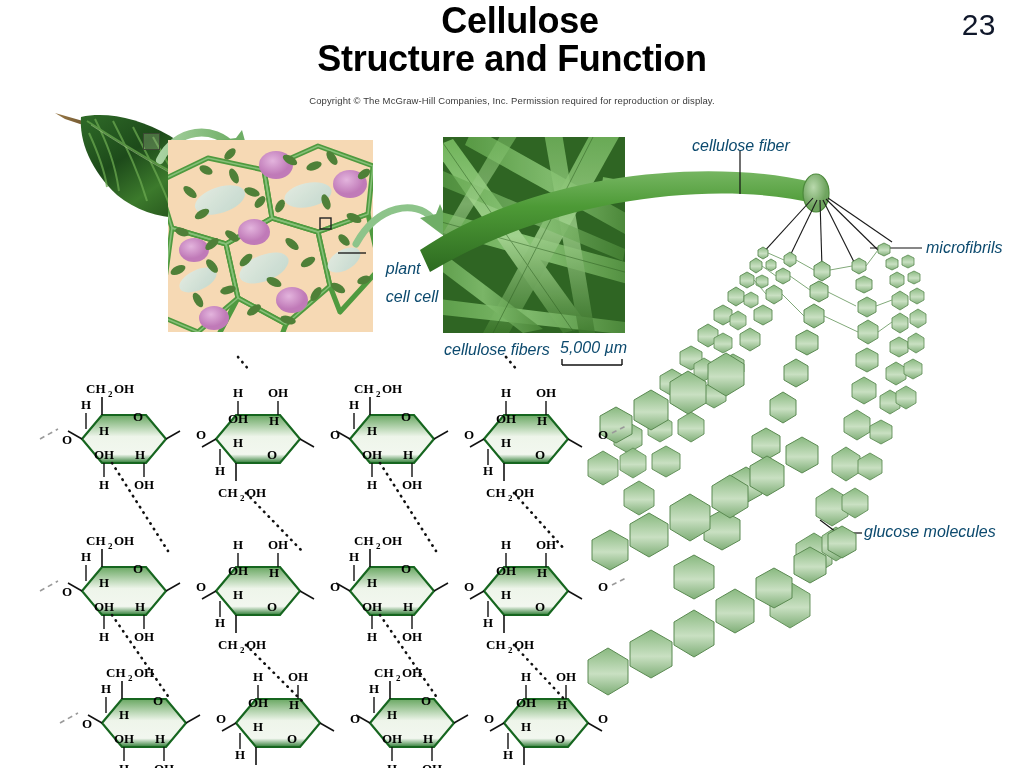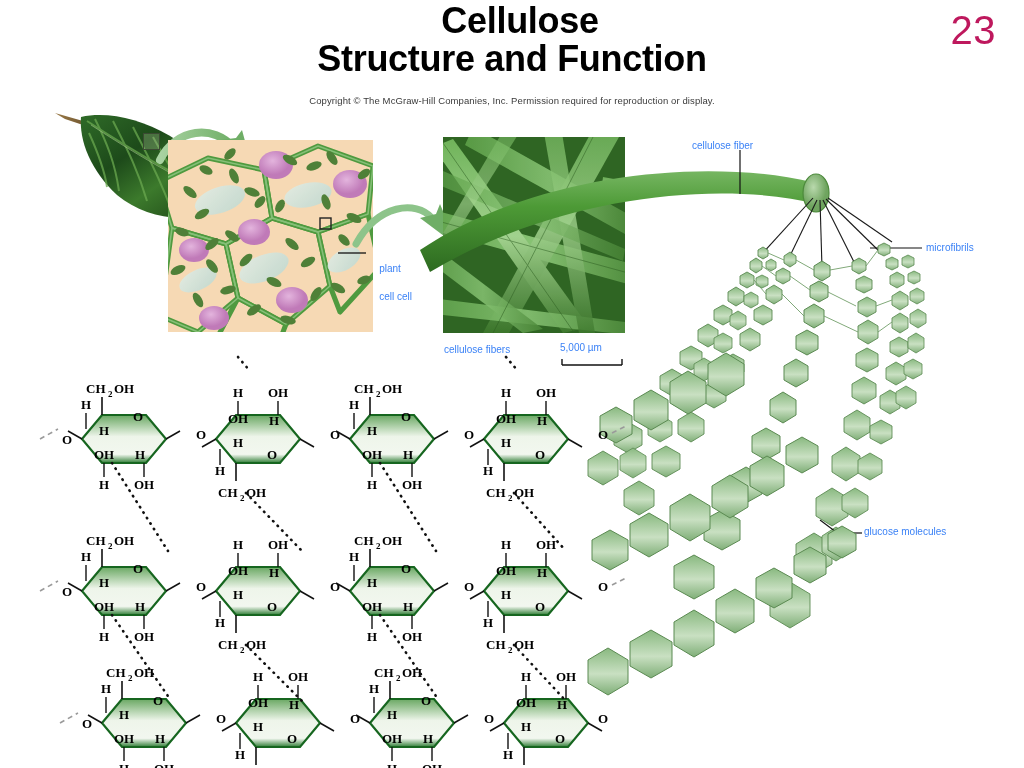--- a/index.html
+++ b/index.html
@@ -12,30 +12,30 @@
 
   
   .title{
     position:absolute;left:0;top:2px;width:1024px;text-align:center;
     font-size:36px;font-weight:bold;line-height:38px;letter-spacing:-0.3px;
     color:#000;
   }
   .title .l1{display:block;padding-left:16px;}
   .title .l2{display:block;}
   .slide-number{
-    position:absolute;right:28px;top:8px;font-size:40px;color:#be185d;
+    position:absolute;right:28px;top:8px;font-size:30px;color:#0f172a;
     font-weight:normal;letter-spacing:0.5px;
   }
   .copyright{
     position:absolute;left:0;top:95px;width:1024px;text-align:center;
     font-size:9.5px;color:#3a3a3a;letter-spacing:0.1px;
   }
 
   
-  .lbl{position:absolute;font-size:10px;color:#3b82f6;white-space:pre;line-height:14px;}
+  .lbl{position:absolute;font-size:16px;color:#0c4a6e;white-space:pre;line-height:14px;font-style:italic;}
 
   
   .leaf-wrap{position:absolute;left:55px;top:105px;width:250px;height:135px;}
   .leaf-marker{
     position:absolute;left:88px;top:28px;width:15px;height:15px;
     border:1.4px solid #3b4a33;background:rgba(160,190,140,.35);
   }
 
   
   .cells{

